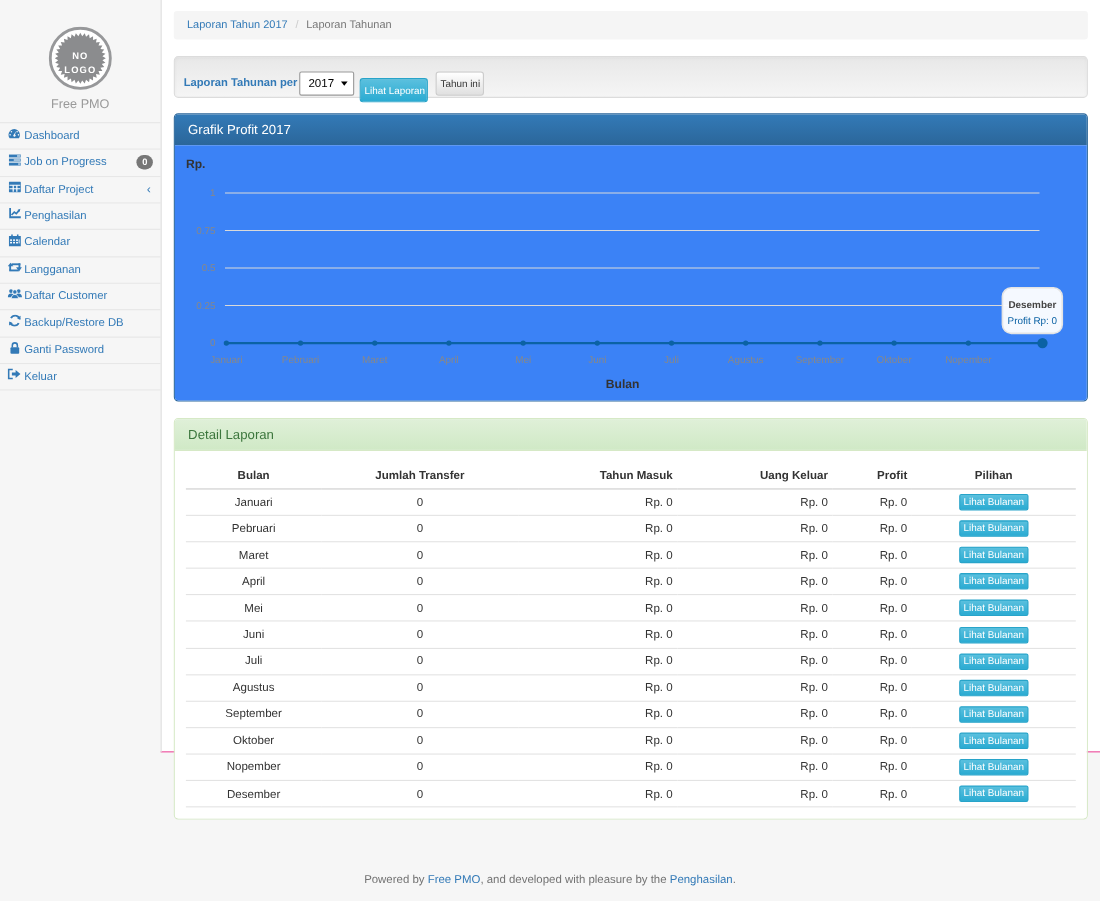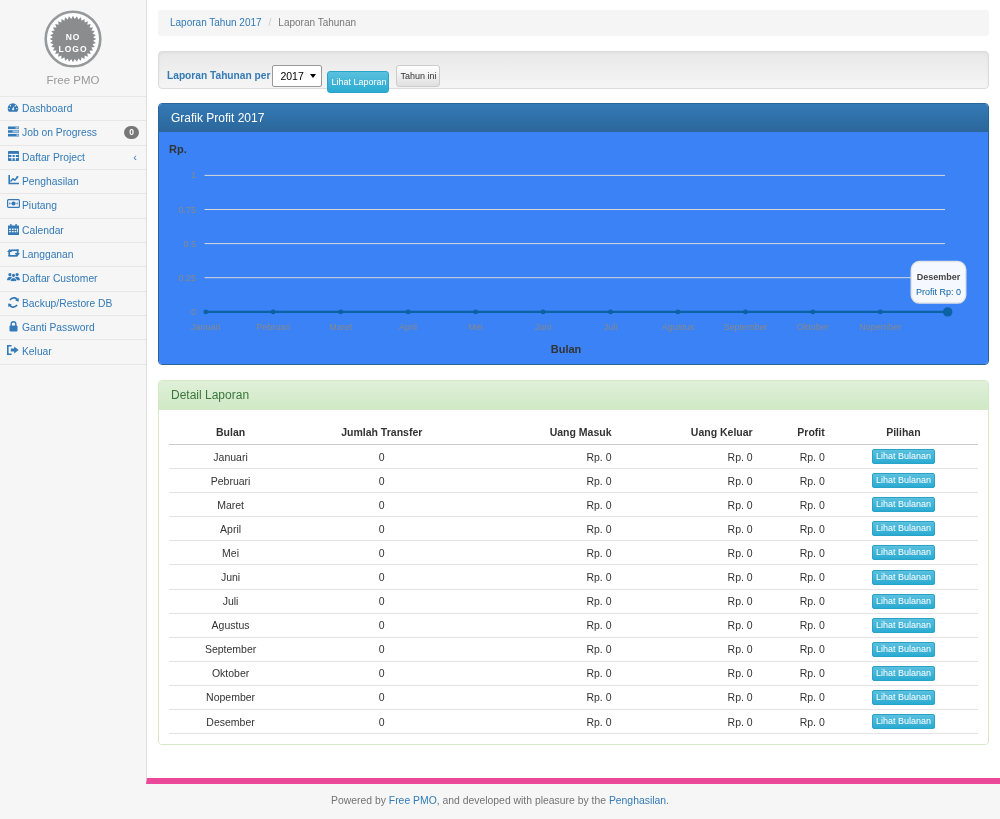--- a/index.html
+++ b/index.html
@@ -7,25 +7,25 @@
 body {
   width:1000px; height:819px; overflow:hidden;
   background:#f6f6f6;
   font-family:"Liberation Sans", sans-serif;
   font-size:11px; color:#333;
   -webkit-font-smoothing: antialiased;
 }
 a { text-decoration:none; }
 
 #main {
-  position:absolute; left:146px; top:0; width:854px; height:784px;
-  background:#fff; border-left:1px solid #ddd; border-bottom:6px solid #ec4899;
+  position:absolute; left:146px; top:0; width:854px; height:684px;
+  background:#fff; border-left:1px solid #ddd; border-bottom:1px solid #ec4899;
   padding:0 11px;
 }
-#sidebar { position:absolute; left:0; top:2px; width:146px; height:784px; }
+#sidebar { position:absolute; left:0; top:16px; width:146px; height:784px; }
 
 .logo-wrap { text-align:center; padding-top:8px; }
 .brand { color:#999; font-size:11.5px; margin-top:4px; text-align:center; }
 ul.menu { list-style:none; margin:10px 0 0 0; padding:0; border-top:1px solid #e7e7e7; }
 ul.menu li { border-bottom:1px solid #e7e7e7; }
 ul.menu li a {
   display:block; padding:4px 7px 4px 7px; color:#337ab7; font-size:10.3px; line-height:15.35px;
 }
 .mi { display:inline-block; width:12px; height:11px; vertical-align:-1px; margin-right:3px; text-align:center; }
 .mi svg { display:block; margin:0 auto; }
@@ -178,21 +178,21 @@
             <col style="width:179px">
             <col style="width:144px">
           <col style="width:141px">
             <col style="width:72px">
             <col style="width:149px">
         </colgroup>
         <thead>
           <tr>
               <th class="tc">Bulan</th>
               <th class="tc">Jumlah Transfer</th>
-              <th class="tr">Uang Masuk</th>
+              <th class="tr">Tahun Masuk</th>
               <th class="tr">Uang Keluar</th>
               <th class="tr">Profit</th>
               <th class="tc">Pilihan</th>
             </tr>
         </thead>
         <tbody id="tb">
             <tr>
               <td class="tc">Januari</td>
               <td class="tc">0</td>
               <td class="tr">Rp. 0</td>
@@ -335,28 +335,20 @@
             </svg></span>Daftar Project</a>
       </li>
       <li>
         <a href="#"><span class="mi"><svg width="11" height="10" viewBox="0 0 11 10">
               <path fill="none" stroke="#337ab7" stroke-width="1.6" d="M1.2 0v8.5H11"></path>
               <path fill="none" stroke="#337ab7" stroke-width="1.5" d="M2.5 6.5 5 3.8l1.8 1.4L9.6 2"></path>
               <path fill="#337ab7" d="M10.6 0.8 9.8 3.6 7.9 1.8z"></path>
             </svg></span>Penghasilan</a>
       </li>
       <li>
-        <a href="#"><span class="mi"><svg width="13" height="9" viewBox="0 0 13 9">
-              <rect x="0.6" y="0.6" width="11.8" height="7.8" rx="1" fill="none" stroke="#337ab7" stroke-width="1.2"></rect>
-              <circle cx="6.5" cy="4.5" r="2.1" fill="#337ab7"></circle>
-              <rect x="2.3" y="3.6" width="1.1" height="1.8" fill="#337ab7"></rect>
-              <rect x="9.6" y="3.6" width="1.1" height="1.8" fill="#337ab7"></rect>
-            </svg></span>Piutang</a>
-      </li>
-      <li>
         <a href="#"><span class="mi"><svg width="11" height="11" viewBox="0 0 11 11">
               <path fill="#337ab7" d="M0 1.5h11V11H0z"></path>
               <rect x="2.2" y="0" width="1.4" height="2.2" fill="#337ab7"></rect>
               <rect x="7.4" y="0" width="1.4" height="2.2" fill="#337ab7"></rect>
               <g fill="#fff">
                 <rect x="1.2" y="4.6" width="1.7" height="1.4"></rect>
                 <rect x="3.9" y="4.6" width="1.7" height="1.4"></rect>
                 <rect x="6.6" y="4.6" width="1.7" height="1.4"></rect>
                 <rect x="1.2" y="6.9" width="1.7" height="1.4"></rect>
                 <rect x="3.9" y="6.9" width="1.7" height="1.4"></rect>

